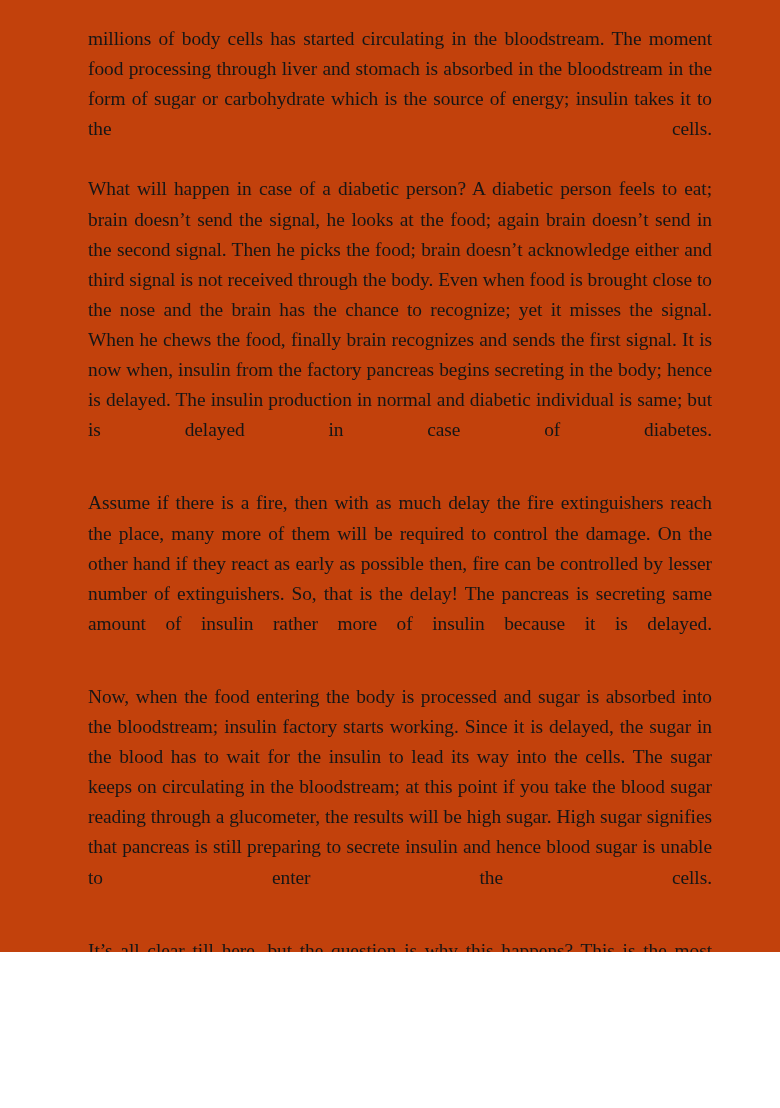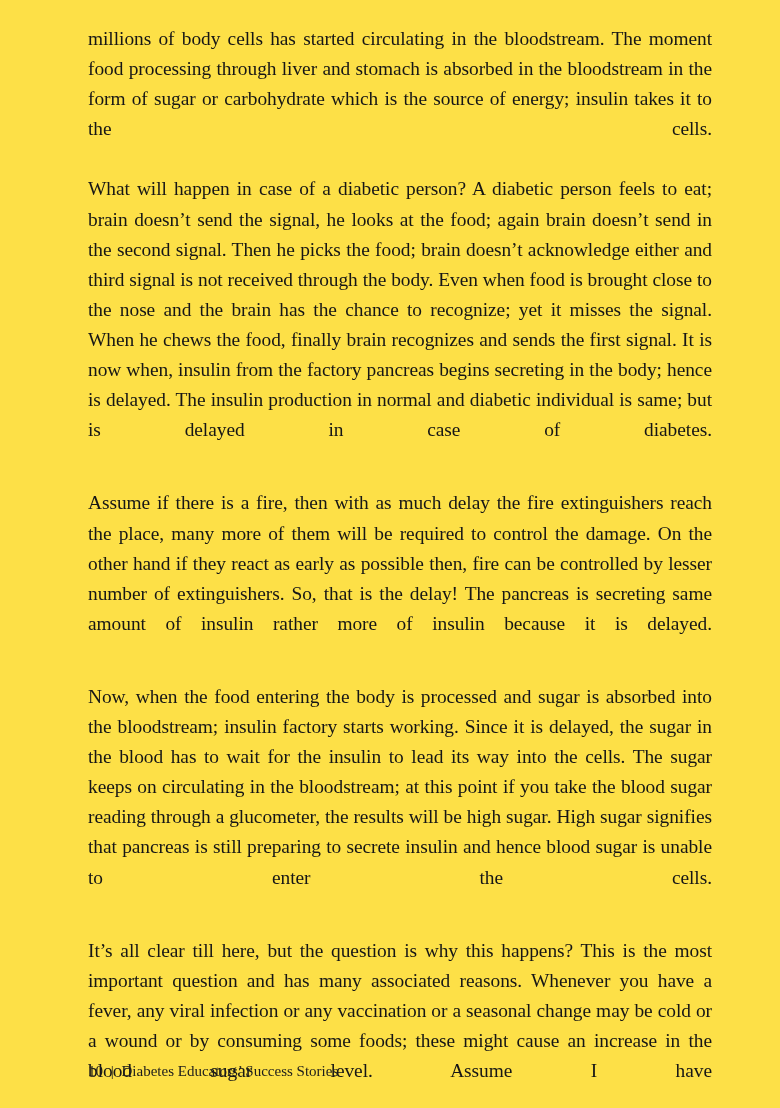--- a/index.html
+++ b/index.html
@@ -7,22 +7,22 @@
     padding: 0;
     background: #ffffff;
   }
   body {
     font-family: "Liberation Serif", "DejaVu Serif", serif;
     color: #1a1a1a;
   }
   .page {
     position: relative;
     width: 780px;
-    height: 1108px;
-    background: #fde047;
+    height: 952px;
+    background: #c2410c;
     overflow: hidden;
     box-sizing: border-box;
   }
   .text-column {
     position: absolute;
     left: 88px;
     top: 24px;
     width: 624px;
   }
   .para {

